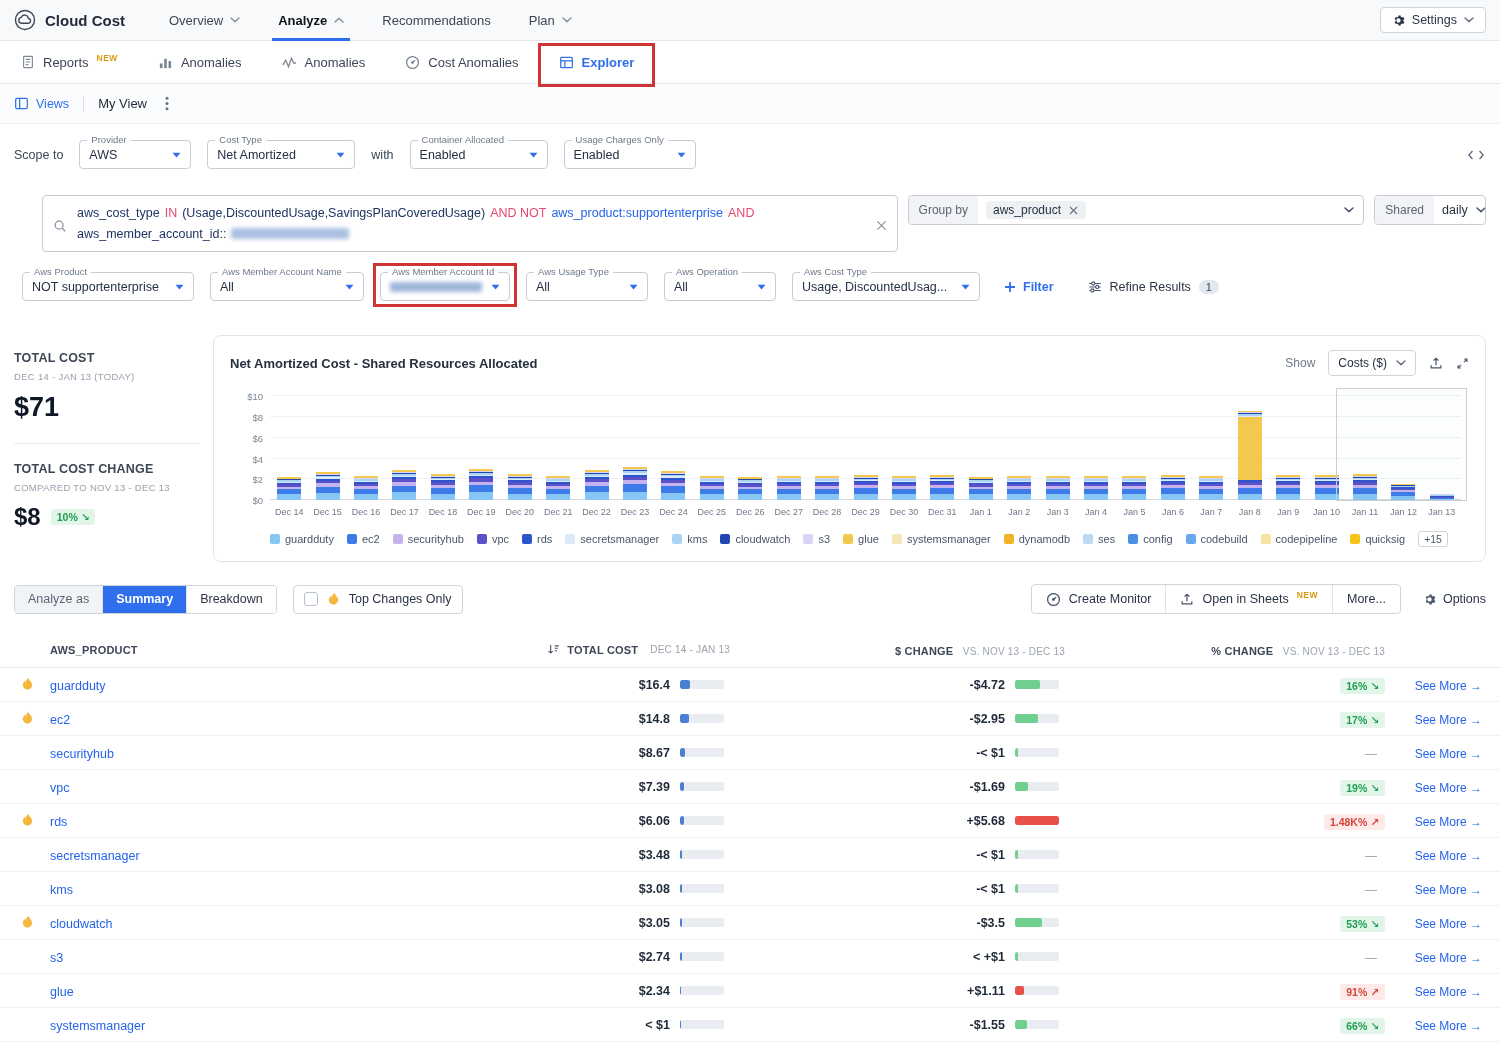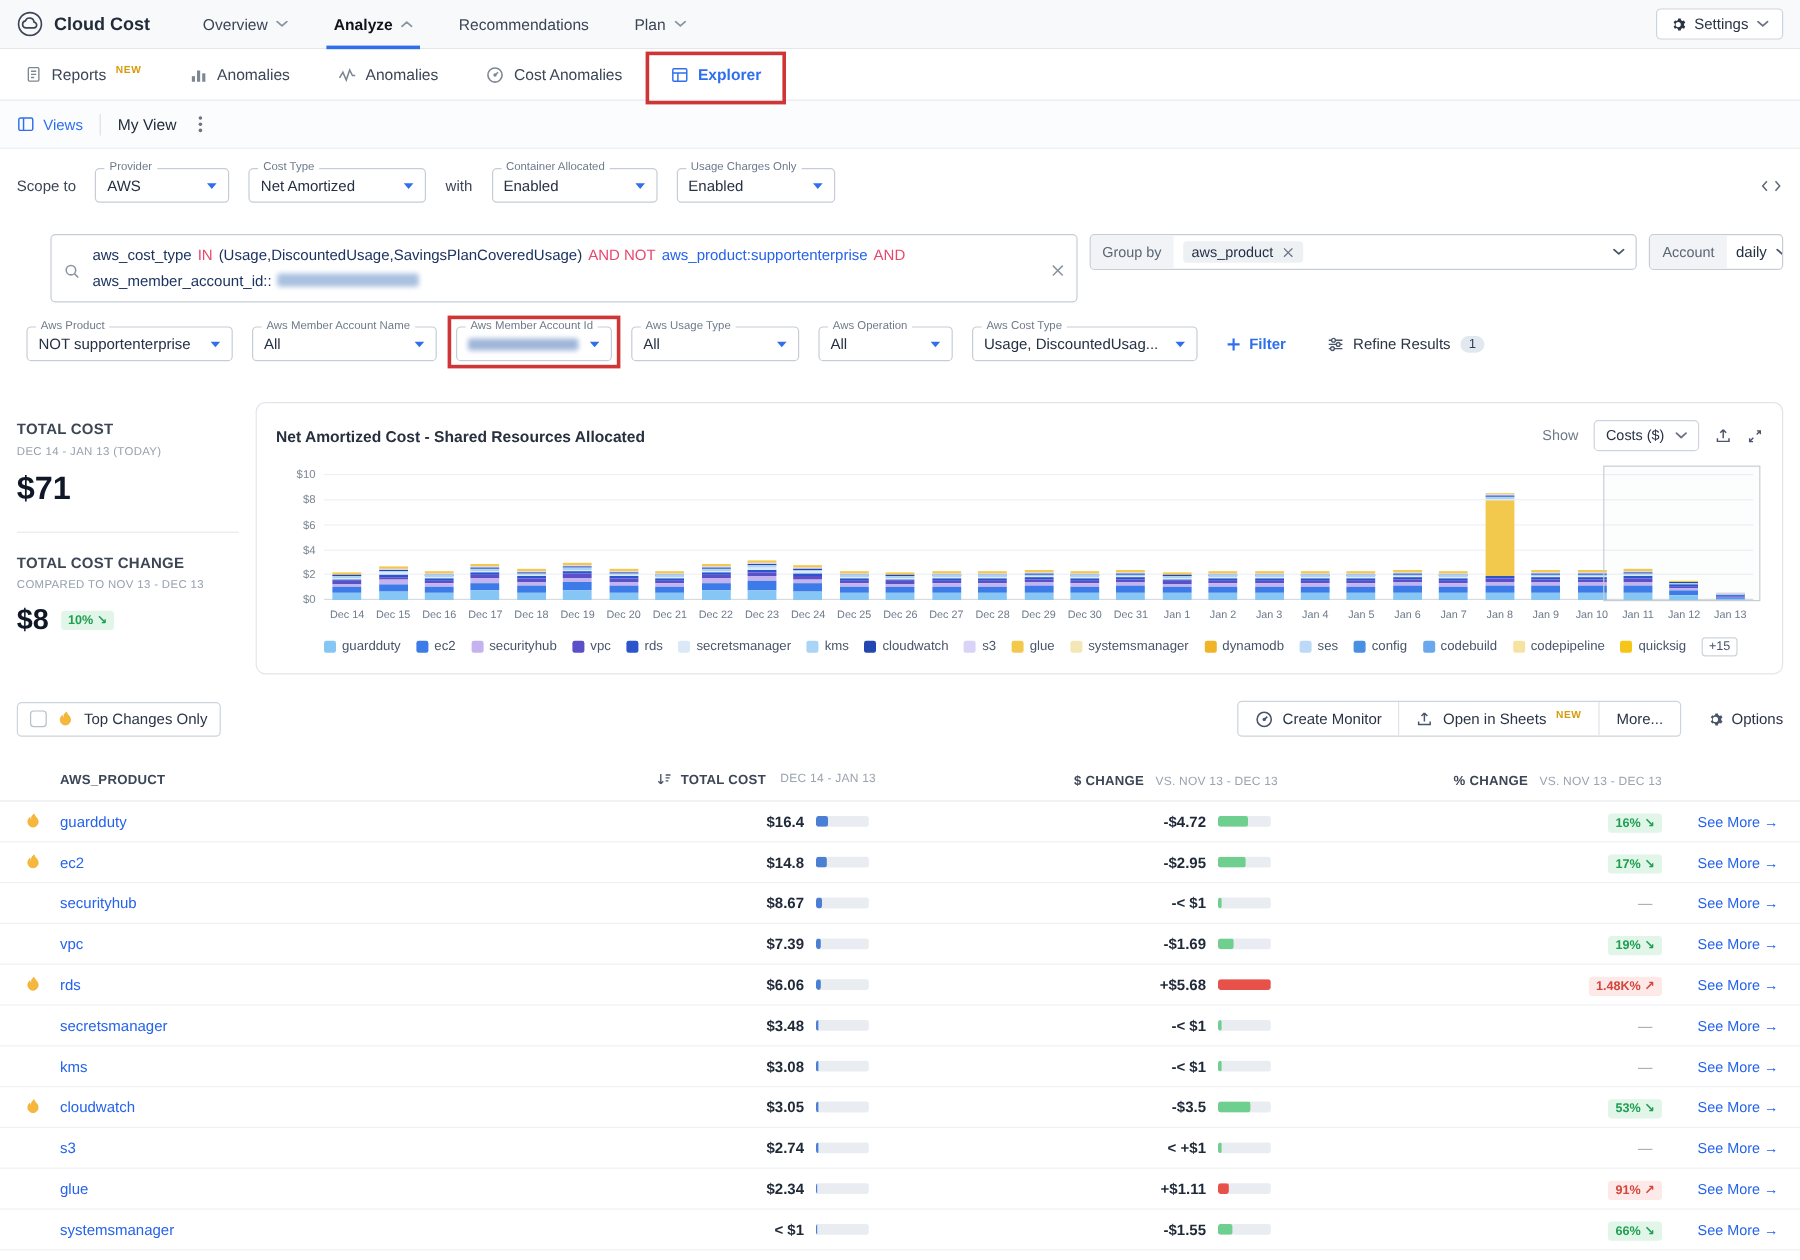--- a/index.html
+++ b/index.html
@@ -71,21 +71,21 @@
   .fieldbox .caret { color:#2f6fed; margin-left:auto; }
   .with-label { font-size:12.5px; color:#3c4657; }
   .code-icon { color:#5b6675; cursor:pointer; }
   [data-name="filter-provider"] { width:112px; }
   [data-name="filter-cost-type"] { width:148px; }
   [data-name="filter-container-allocated"] { width:138px; }
   [data-name="filter-usage-charges-only"] { width:132px; }
   [data-name="filter-aws-product"] { width:172px; }
   [data-name="filter-aws-member-account-name"] { width:154px; }
   [data-name="filter-aws-member-account-id"] { width:130px; }
-  [data-name="filter-aws-usage-type"] { width:140px; }
+  [data-name="filter-aws-usage-type"] { width:122px; }
   [data-name="filter-aws-operation"] { width:112px; }
   [data-name="filter-aws-cost-type"] { width:188px; }
   .annot-wrap { position:relative; display:inline-flex; }
   .red-annot2 { position:absolute; inset:-9px -7px -6px -7px; border:3px solid #cf3535; pointer-events:none; }
   .redact-box { width:92px; height:10px; background:#9fb6d9; border-radius:2px; filter:blur(2px); }
 
   
   .querysec { display:flex; padding:20px 14px 0 42px; gap:10px; align-items:flex-start; }
   .searchbox { width:858px; border:1px solid #c6cdd6; border-radius:4px; display:flex;
     padding:7px 10px; gap:10px; background:#fff; }
@@ -416,21 +416,21 @@
             </span>
         </span>
       </span>
       <span class="addon-caret icon" data-name="chevron-down-icon">
           <svg width="10" height="6" viewBox="0 0 10 6">
             <path d="M1 1l4 3.6L9 1" fill="none" stroke="currentColor" stroke-width="1.5" stroke-linecap="round" stroke-linejoin="round"></path>
           </svg>
         </span>
     </div>
     <div class="addon-box rollup" data-name="rollup-select">
-      <span class="addon-label" data-name="rollup-label">Account</span>
+      <span class="addon-label" data-name="rollup-label">Shared</span>
       <span class="addon-content">
           <span data-name="rollup-value">daily</span>
         </span>
       <span class="addon-caret icon" data-name="chevron-down-icon">
           <svg width="10" height="6" viewBox="0 0 10 6">
             <path d="M1 1l4 3.6L9 1" fill="none" stroke="currentColor" stroke-width="1.5" stroke-linecap="round" stroke-linejoin="round"></path>
           </svg>
         </span>
     </div>
   </div>
@@ -1109,20 +1109,25 @@
           <div class="litem" data-name="legend-item-quicksig">
             <span class="lsq" data-name="legend-swatch" style="background: rgb(245, 197, 24);"></span>
             <span data-name="legend-label">quicksig</span>
           </div>
           <span class="lmore" data-name="legend-more-chip">+15</span>
         </div>
     </section>
   </div>
 
   <div class="toolbar" data-name="analysis-toolbar">
+    <div class="seg-group" data-name="analyze-as-group">
+      <span class="seg-item seg-label" data-name="analyze-as-label">Analyze as</span>
+      <span class="seg-item seg-active" data-name="tab-summary">Summary</span>
+      <span class="seg-item seg-plain" data-name="tab-breakdown">Breakdown</span>
+    </div>
     <div class="topchanges" data-name="top-changes-toggle">
       <span class="checkbox" data-name="top-changes-checkbox"></span>
       <span class="icon" data-name="fire-icon">
           <svg width="15" height="15" viewBox="0 0 16 16">
             <path d="M9 1.5c.3 2.4 3.6 3.5 3.6 6.9a4.6 4.6 0 0 1-9.2 0c0-1.7.9-3 1.9-4-.1 1.4.7 2.2 1.6 2.4C6.2 4.6 7 2.8 9 1.5z" fill="#f6b83c" stroke="#eda723" stroke-width=".6"></path>
           </svg>
         </span>
       <span data-name="top-changes-label">Top Changes Only</span>
     </div>
     <div class="right-group" data-name="table-actions-group">

